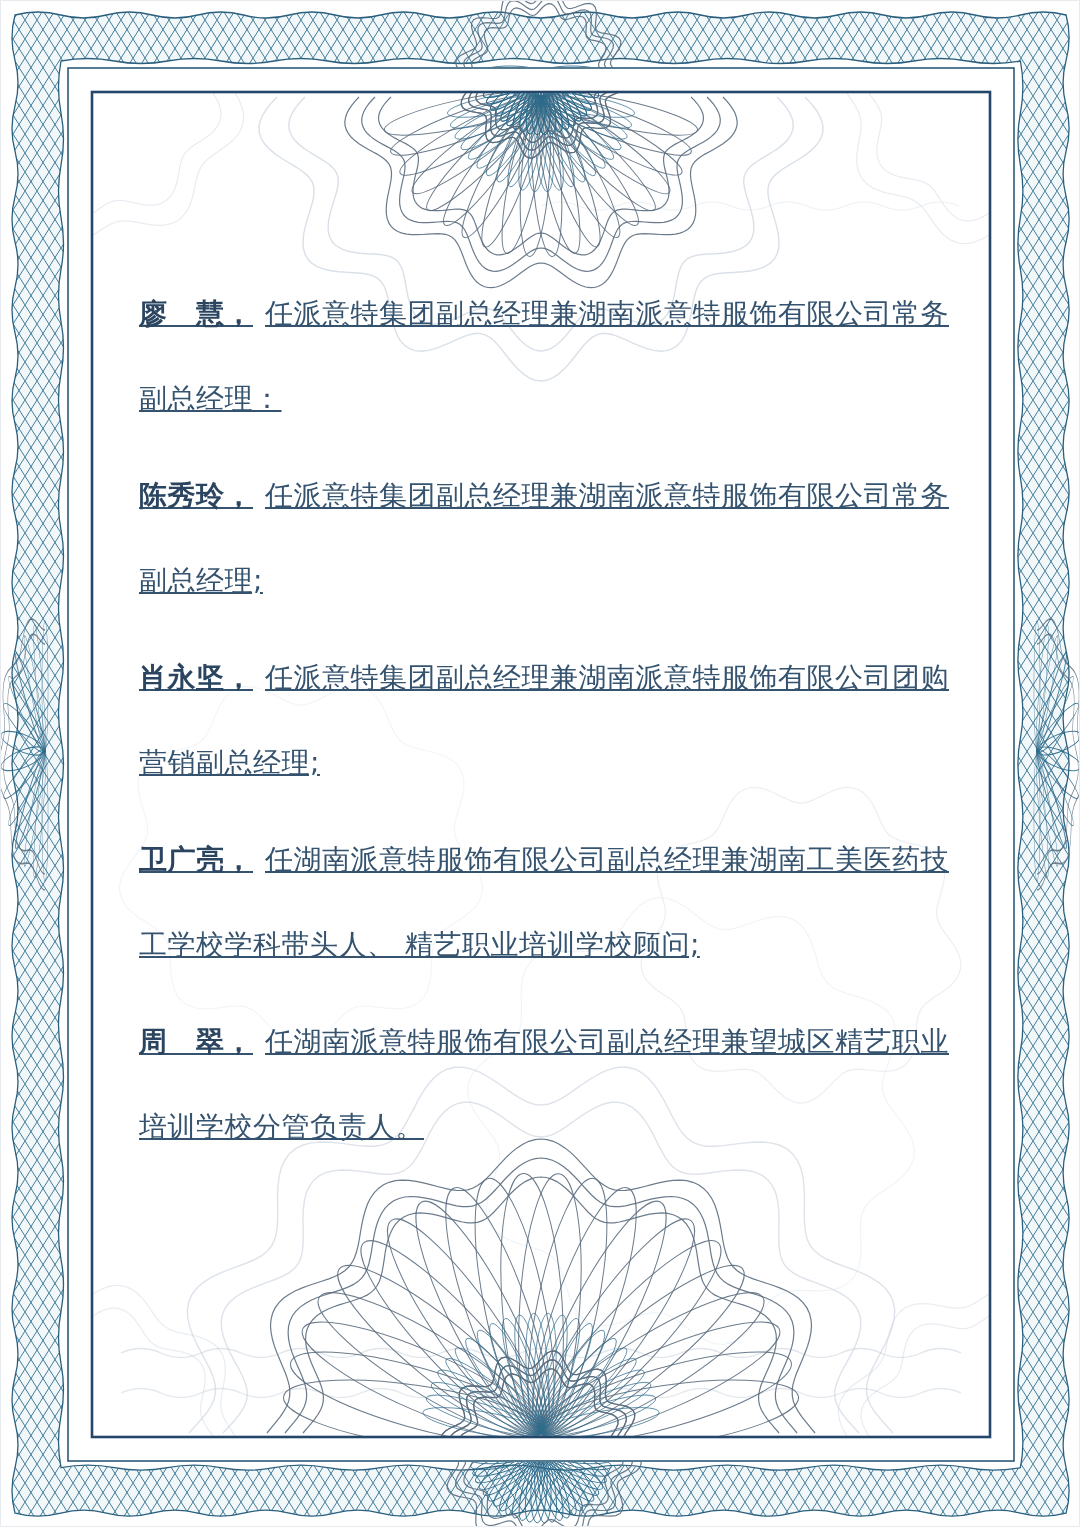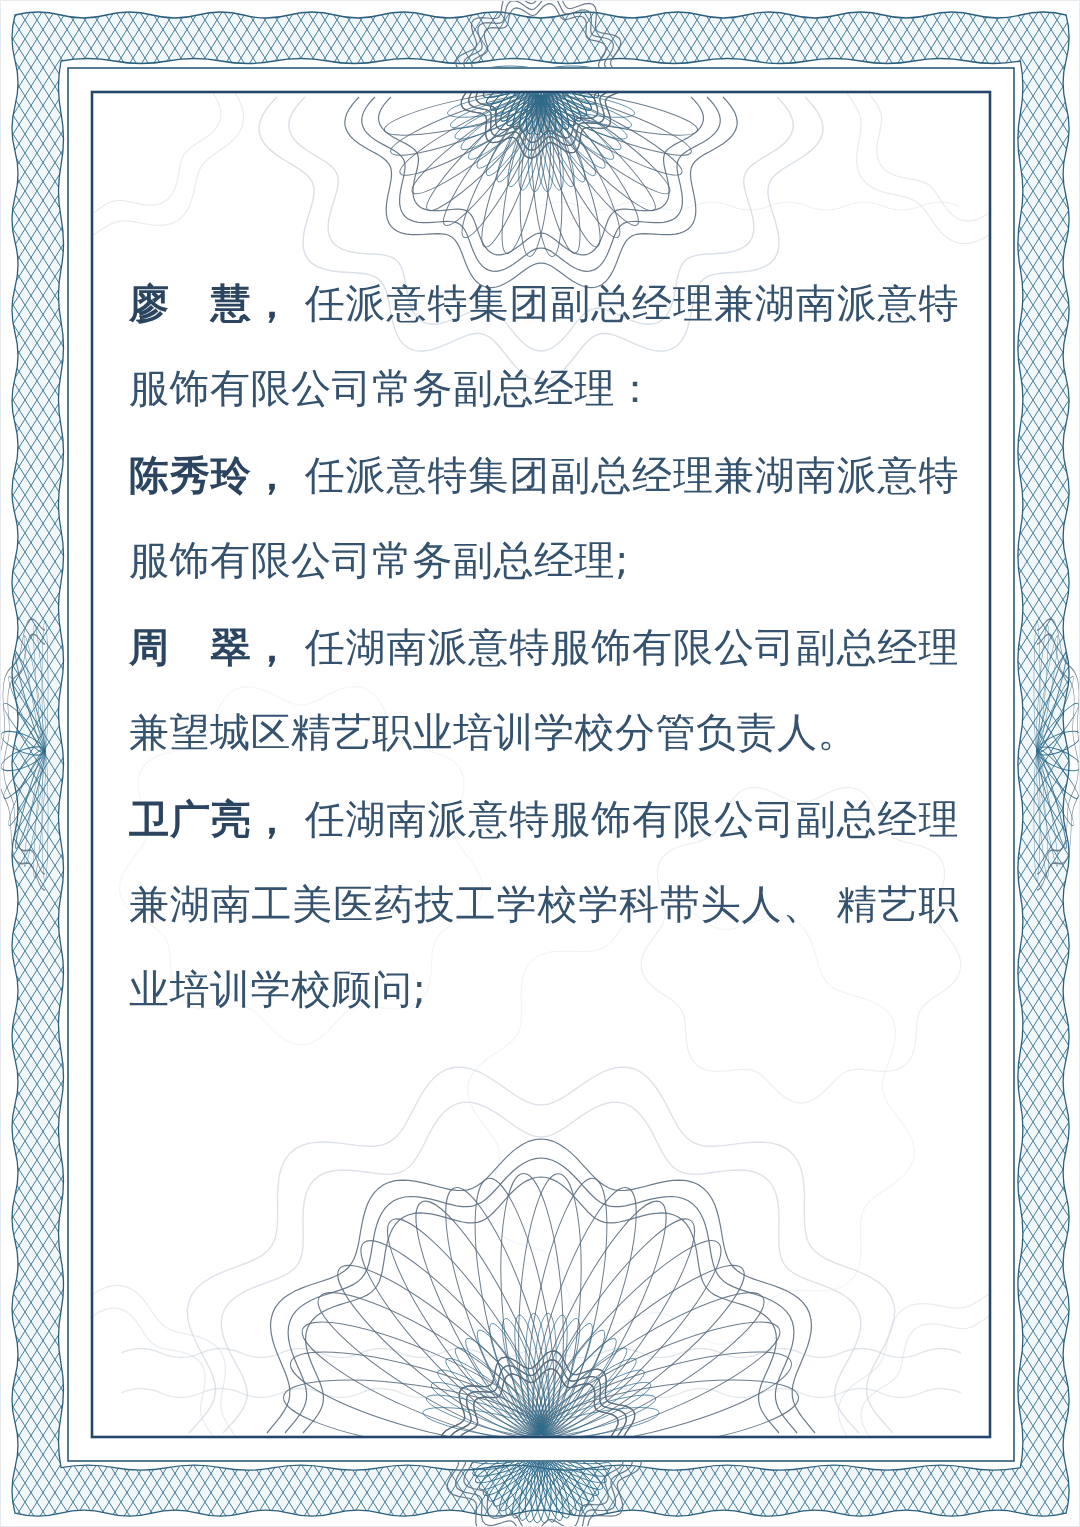--- a/index.html
+++ b/index.html
@@ -11,27 +11,28 @@
     overflow:hidden;
     border:1px solid #e7ebef;
     box-sizing:border-box;
     font-family:"DejaVu Sans","Liberation Sans",sans-serif;
   }
   #deco{position:absolute;left:0;top:0;width:1080px;height:1527px;z-index:0;}
   .text-block{
     position:absolute;left:126px;top:258px;width:834px;z-index:2;
   }
   .text-block p{
-    margin:2px;
-    font-size:40px;
+    margin:12px;
+    font-size:28px;
     line-height:85px;
     letter-spacing:0.5px;
     color:#35536f;
     font-weight:500;
     text-align:justify;
+    text-decoration:underline;
   }
   .pname{
     font-weight:700;
     color:#2b4560;
     margin-right:12px;
   }
   .pbody{font-weight:500;}
 </style>
 </head>
 <body>
@@ -276,16 +277,17 @@
         <path d="M284.0 1432.0L288.4 1426.7L292.7 1421.6L296.6 1416.7L300.0 1411.8L302.7 1407.1L304.5 1402.3L305.5 1397.4L305.6 1392.4L304.9 1387.2L303.4 1381.7L301.3 1376.0L298.8 1370.1L296.1 1363.9L293.4 1357.5L290.9 1351.1L288.9 1344.6L287.6 1338.1L287.1 1331.9L287.5 1325.8L288.9 1320.2L291.3 1315.0L294.7 1310.3L299.1 1306.1L304.3 1302.4L310.1 1299.3L316.3 1296.5L322.8 1294.2L329.4 1292.1L335.8 1290.1L341.9 1288.1L347.5 1285.9L352.6 1283.4L356.9 1280.6L360.6 1277.1L363.6 1273.1L365.9 1268.5L367.7 1263.3L369.1 1257.5L370.3 1251.3L371.3 1244.7L372.5 1237.9L373.8 1231.1L375.5 1224.5L377.7 1218.2L380.5 1212.5L383.9 1207.4L388.0 1203.2L392.7 1199.8L398.0 1197.5L403.8 1196.0L410.0 1195.5L416.5 1195.8L423.2 1196.8L430.0 1198.2L436.7 1199.9L443.2 1201.8L449.5 1203.4L455.5 1204.8L461.2 1205.6L466.5 1205.7L471.5 1205.1L476.2 1203.5L480.7 1201.2L485.1 1198.0L489.4 1194.0L493.7 1189.5L498.2 1184.6L502.7 1179.5L507.5 1174.5L512.4 1169.7L517.6 1165.5L523.0 1161.9L528.6 1159.2L534.3 1157.6L540.0 1157.0L545.7 1157.6L551.4 1159.2L557.0 1161.9L562.4 1165.5L567.6 1169.7L572.5 1174.5L577.3 1179.5L581.8 1184.6L586.3 1189.5L590.6 1194.0L594.9 1198.0L599.3 1201.2L603.8 1203.5L608.5 1205.1L613.5 1205.7L618.8 1205.6L624.5 1204.8L630.5 1203.4L636.8 1201.8L643.3 1199.9L650.0 1198.2L656.8 1196.8L663.5 1195.8L670.0 1195.5L676.2 1196.0L682.0 1197.5L687.3 1199.8L692.0 1203.2L696.1 1207.4L699.5 1212.5L702.3 1218.2L704.5 1224.5L706.2 1231.1L707.5 1237.9L708.7 1244.7L709.7 1251.3L710.9 1257.5L712.3 1263.3L714.1 1268.5L716.4 1273.1L719.4 1277.1L723.1 1280.6L727.4 1283.4L732.5 1285.9L738.1 1288.1L744.2 1290.1L750.6 1292.1L757.2 1294.2L763.7 1296.5L769.9 1299.3L775.7 1302.4L780.9 1306.1L785.3 1310.3L788.7 1315.0L791.1 1320.2L792.5 1325.8L792.9 1331.9L792.4 1338.1L791.1 1344.6L789.1 1351.1L786.6 1357.5L783.9 1363.9L781.2 1370.1L778.7 1376.0L776.6 1381.7L775.1 1387.2L774.4 1392.4L774.5 1397.4L775.5 1402.3L777.3 1407.1L780.0 1411.8L783.4 1416.7L787.3 1421.6L791.6 1426.7L796.0 1432.0" fill="none" stroke="#5b6d7e" stroke-width="1.2" opacity="0.9"></path>
         <path d="M266.0 1432.0L270.6 1426.4L275.1 1420.9L279.3 1415.6L282.8 1410.4L285.7 1405.3L287.7 1400.1L288.7 1394.9L288.8 1389.5L288.1 1383.9L286.5 1378.1L284.4 1372.0L281.7 1365.7L278.9 1359.1L276.1 1352.3L273.5 1345.4L271.5 1338.5L270.1 1331.6L269.5 1324.9L270.0 1318.5L271.5 1312.5L274.1 1306.9L277.8 1301.8L282.4 1297.3L287.9 1293.4L294.0 1290.0L300.7 1287.1L307.6 1284.5L314.6 1282.2L321.4 1280.0L327.8 1277.9L333.8 1275.5L339.2 1272.8L343.8 1269.7L347.7 1266.0L350.9 1261.7L353.5 1256.8L355.4 1251.3L357.0 1245.1L358.3 1238.5L359.4 1231.5L360.7 1224.3L362.2 1217.0L364.1 1210.0L366.4 1203.3L369.4 1197.2L373.1 1191.9L377.5 1187.4L382.5 1183.8L388.1 1181.3L394.3 1179.7L401.0 1179.1L407.9 1179.4L415.1 1180.3L422.3 1181.8L429.4 1183.6L436.4 1185.5L443.1 1187.2L449.5 1188.6L455.5 1189.4L461.2 1189.5L466.6 1188.8L471.6 1187.2L476.5 1184.6L481.2 1181.2L485.8 1177.1L490.5 1172.3L495.2 1167.1L500.1 1161.8L505.2 1156.4L510.5 1151.4L516.1 1146.9L521.8 1143.2L527.8 1140.3L533.9 1138.6L540.0 1138.0L546.1 1138.6L552.2 1140.3L558.2 1143.2L563.9 1146.9L569.5 1151.4L574.8 1156.4L579.9 1161.8L584.8 1167.1L589.5 1172.3L594.2 1177.1L598.8 1181.2L603.5 1184.6L608.4 1187.2L613.4 1188.8L618.8 1189.5L624.5 1189.4L630.5 1188.6L636.9 1187.2L643.6 1185.5L650.6 1183.6L657.7 1181.8L664.9 1180.3L672.1 1179.4L679.0 1179.1L685.7 1179.7L691.9 1181.3L697.5 1183.8L702.5 1187.4L706.9 1191.9L710.6 1197.2L713.6 1203.3L715.9 1210.0L717.8 1217.0L719.3 1224.3L720.6 1231.5L721.7 1238.5L723.0 1245.1L724.6 1251.3L726.5 1256.8L729.1 1261.7L732.3 1266.0L736.2 1269.7L740.8 1272.8L746.2 1275.5L752.2 1277.9L758.6 1280.0L765.4 1282.2L772.4 1284.5L779.3 1287.1L786.0 1290.0L792.1 1293.4L797.6 1297.3L802.2 1301.8L805.9 1306.9L808.5 1312.5L810.0 1318.5L810.5 1324.9L809.9 1331.6L808.5 1338.5L806.5 1345.4L803.9 1352.3L801.1 1359.1L798.3 1365.7L795.6 1372.0L793.5 1378.1L791.9 1383.9L791.2 1389.5L791.3 1394.9L792.3 1400.1L794.3 1405.3L797.2 1410.4L800.7 1415.6L804.9 1420.9L809.4 1426.4L814.0 1432.0" fill="none" stroke="#5b6d7e" stroke-width="1.2" opacity="0.9"></path>
       </g>
       <use href="#rosT" clip-path="url(#cc)"></use>
       <use href="#rosB" clip-path="url(#cc)"></use>
     </svg>
 
   <div class="text-block">
     <p><span class="pname">廖　慧，</span><span class="pbody">任派意特集团副总经理兼湖南派意特服饰有限公司常务副总经理：</span></p>
     <p><span class="pname">陈秀玲，</span><span class="pbody">任派意特集团副总经理兼湖南派意特服饰有限公司常务副总经理;</span></p>
+    <p><span class="pname">肖永坚，</span><span class="pbody">任派意特集团副总经理兼湖南派意特服饰有限公司团购营销副总经理;</span></p>
+    <p><span class="pname">卫广亮，</span><span class="pbody">任湖南派意特服饰有限公司副总经理兼湖南工美医药技工学校学科带头人、 精艺职业培训学校顾问;</span></p>
     <p><span class="pname">周　翠，</span><span class="pbody">任湖南派意特服饰有限公司副总经理兼望城区精艺职业培训学校分管负责人。</span></p>
-    <p><span class="pname">卫广亮，</span><span class="pbody">任湖南派意特服饰有限公司副总经理兼湖南工美医药技工学校学科带头人、 精艺职业培训学校顾问;</span></p>
   </div>
 </div>
 
 </body></html>

